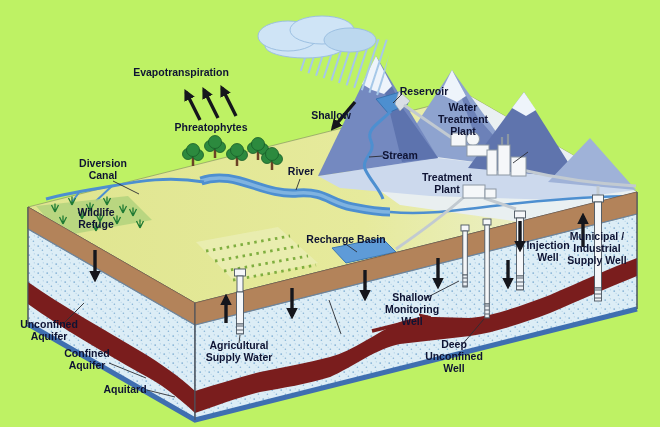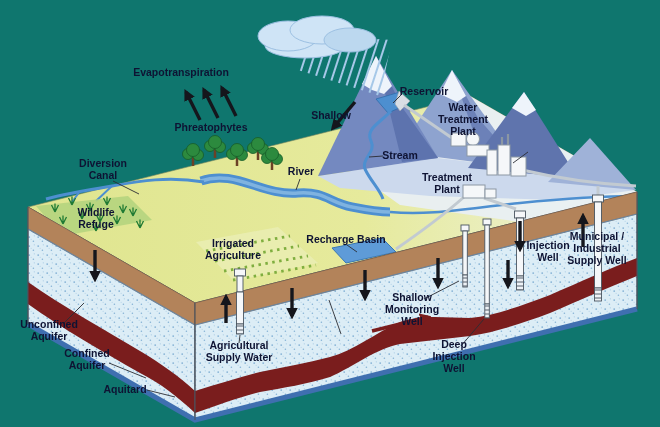--- a/index.html
+++ b/index.html
@@ -1,17 +1,17 @@
 <!DOCTYPE html>
 <html><head>
 <meta charset="utf-8">
 <style>
   * { margin:0; padding:0; box-sizing:border-box; }
   html,body { background:#ffffff; font-family:"Liberation Sans", sans-serif; }
-  .stage { position:relative; width:660px; height:427px; background:#0f766e; overflow:hidden; }
+  .stage { position:relative; width:660px; height:427px; background:#bef264; overflow:hidden; }
   .stage svg { position:absolute; left:0; top:0; }
   .lbl {
     position:absolute; transform:translate(-50%,-50%);
     text-align:center; white-space:pre-line;
     font-size:10.5px; line-height:1.12; font-weight:700;
     color:#0e1333; pointer-events:none;
   }
 </style>
 </head>
 <body>
@@ -277,35 +277,33 @@
 Refuge</div>
 <div class="lbl" style="left:331px;top:116px">Shallow</div>
 <div class="lbl" style="left:424px;top:92px">Reservoir</div>
 <div class="lbl" style="left:463px;top:120px">Water
 Treatment
 Plant</div>
 <div class="lbl" style="left:400px;top:156px">Stream</div>
 <div class="lbl" style="left:301px;top:172px">River</div>
 <div class="lbl" style="left:447px;top:184px">Treatment
 Plant</div>
-<div class="lbl" style="left:233px;top:250px">Irrigated
-Agriculture</div>
 <div class="lbl" style="left:346px;top:240px">Recharge Basin</div>
 <div class="lbl" style="left:548px;top:252px">Injection
 Well</div>
 <div class="lbl" style="left:597px;top:249px">Municipal /
 Industrial
 Supply Well</div>
 <div class="lbl" style="left:49px;top:331px">Unconfined
 Aquifer</div>
 <div class="lbl" style="left:87px;top:360px">Confined
 Aquifer</div>
 <div class="lbl" style="left:125px;top:390px">Aquitard</div>
 <div class="lbl" style="left:239px;top:352px">Agricultural
 Supply Water</div>
 <div class="lbl" style="left:412px;top:310px">Shallow
 Monitoring
 Well</div>
 <div class="lbl" style="left:454px;top:357px">Deep
-Injection
+Unconfined
 Well</div>
 
 </div>
 
 </body></html>

